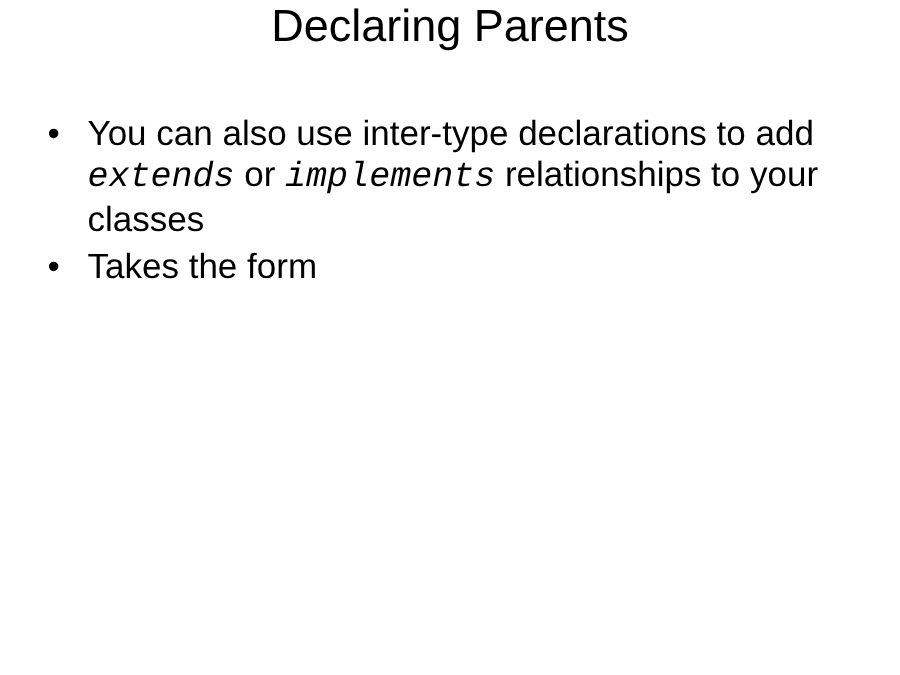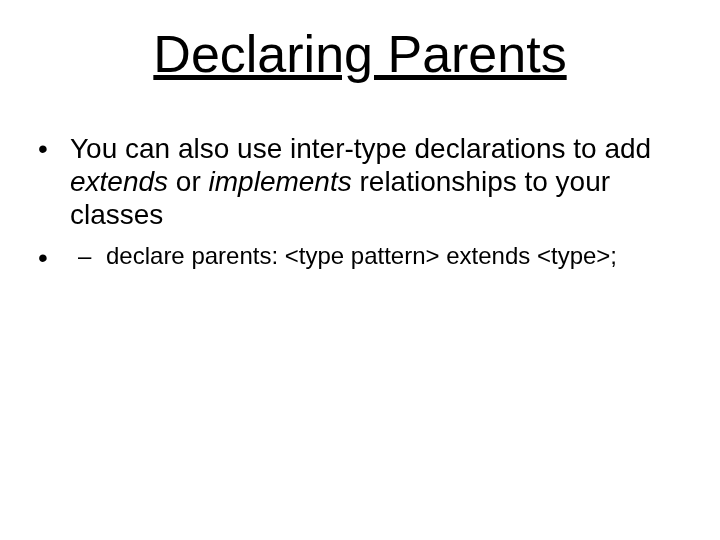--- a/index.html
+++ b/index.html
@@ -13,25 +13,23 @@
     overflow: hidden;
   }
   .slide {
     width: 720px;
     height: 540px;
     position: relative;
     box-sizing: border-box;
   }
   .title {
     text-align: center;
-    font-size: 52px;
+    font-size: 36px;
     font-weight: 400;
-    padding-top: 24px;
     padding-bottom: 10px;
-    text-decoration: underline;
   }
   .body {
     padding: 38px 32px 0 32px;
     font-size: 28px;
     line-height: 1.18;
   }
   ul.level1 {
     list-style: none;
     margin: 0;
     padding: 0;
@@ -60,32 +58,32 @@
     position: relative;
     padding-left: 36px;
     margin-bottom: 2px;
   }
   ul.level2 > li::before {
     content: "–";
     position: absolute;
     left: 8px;
     top: 0;
   }
-  .italic { font-style: italic; }
+  .italic { font-style: italic; font-family: Liberation Mono, monospace; }
 </style>
 </head>
 <body>
 
 <div class="slide">
   <div class="title">Declaring Parents</div>
   <div class="body">
     <ul class="level1">
       <li>
         <span>You can also use inter-type declarations to add </span><span class="italic">extends</span><span> or </span><span class="italic">implements</span><span> relationships to your classes</span>
       </li>
       <li>
+        <span>Takes the form</span>
         <ul class="level2">
-          <li><span>declare parents: &lt;type pattern&gt; extends &lt;type&gt;;</span></li>
         </ul>
       </li>
     </ul>
   </div>
 </div>
 
 </body></html>

